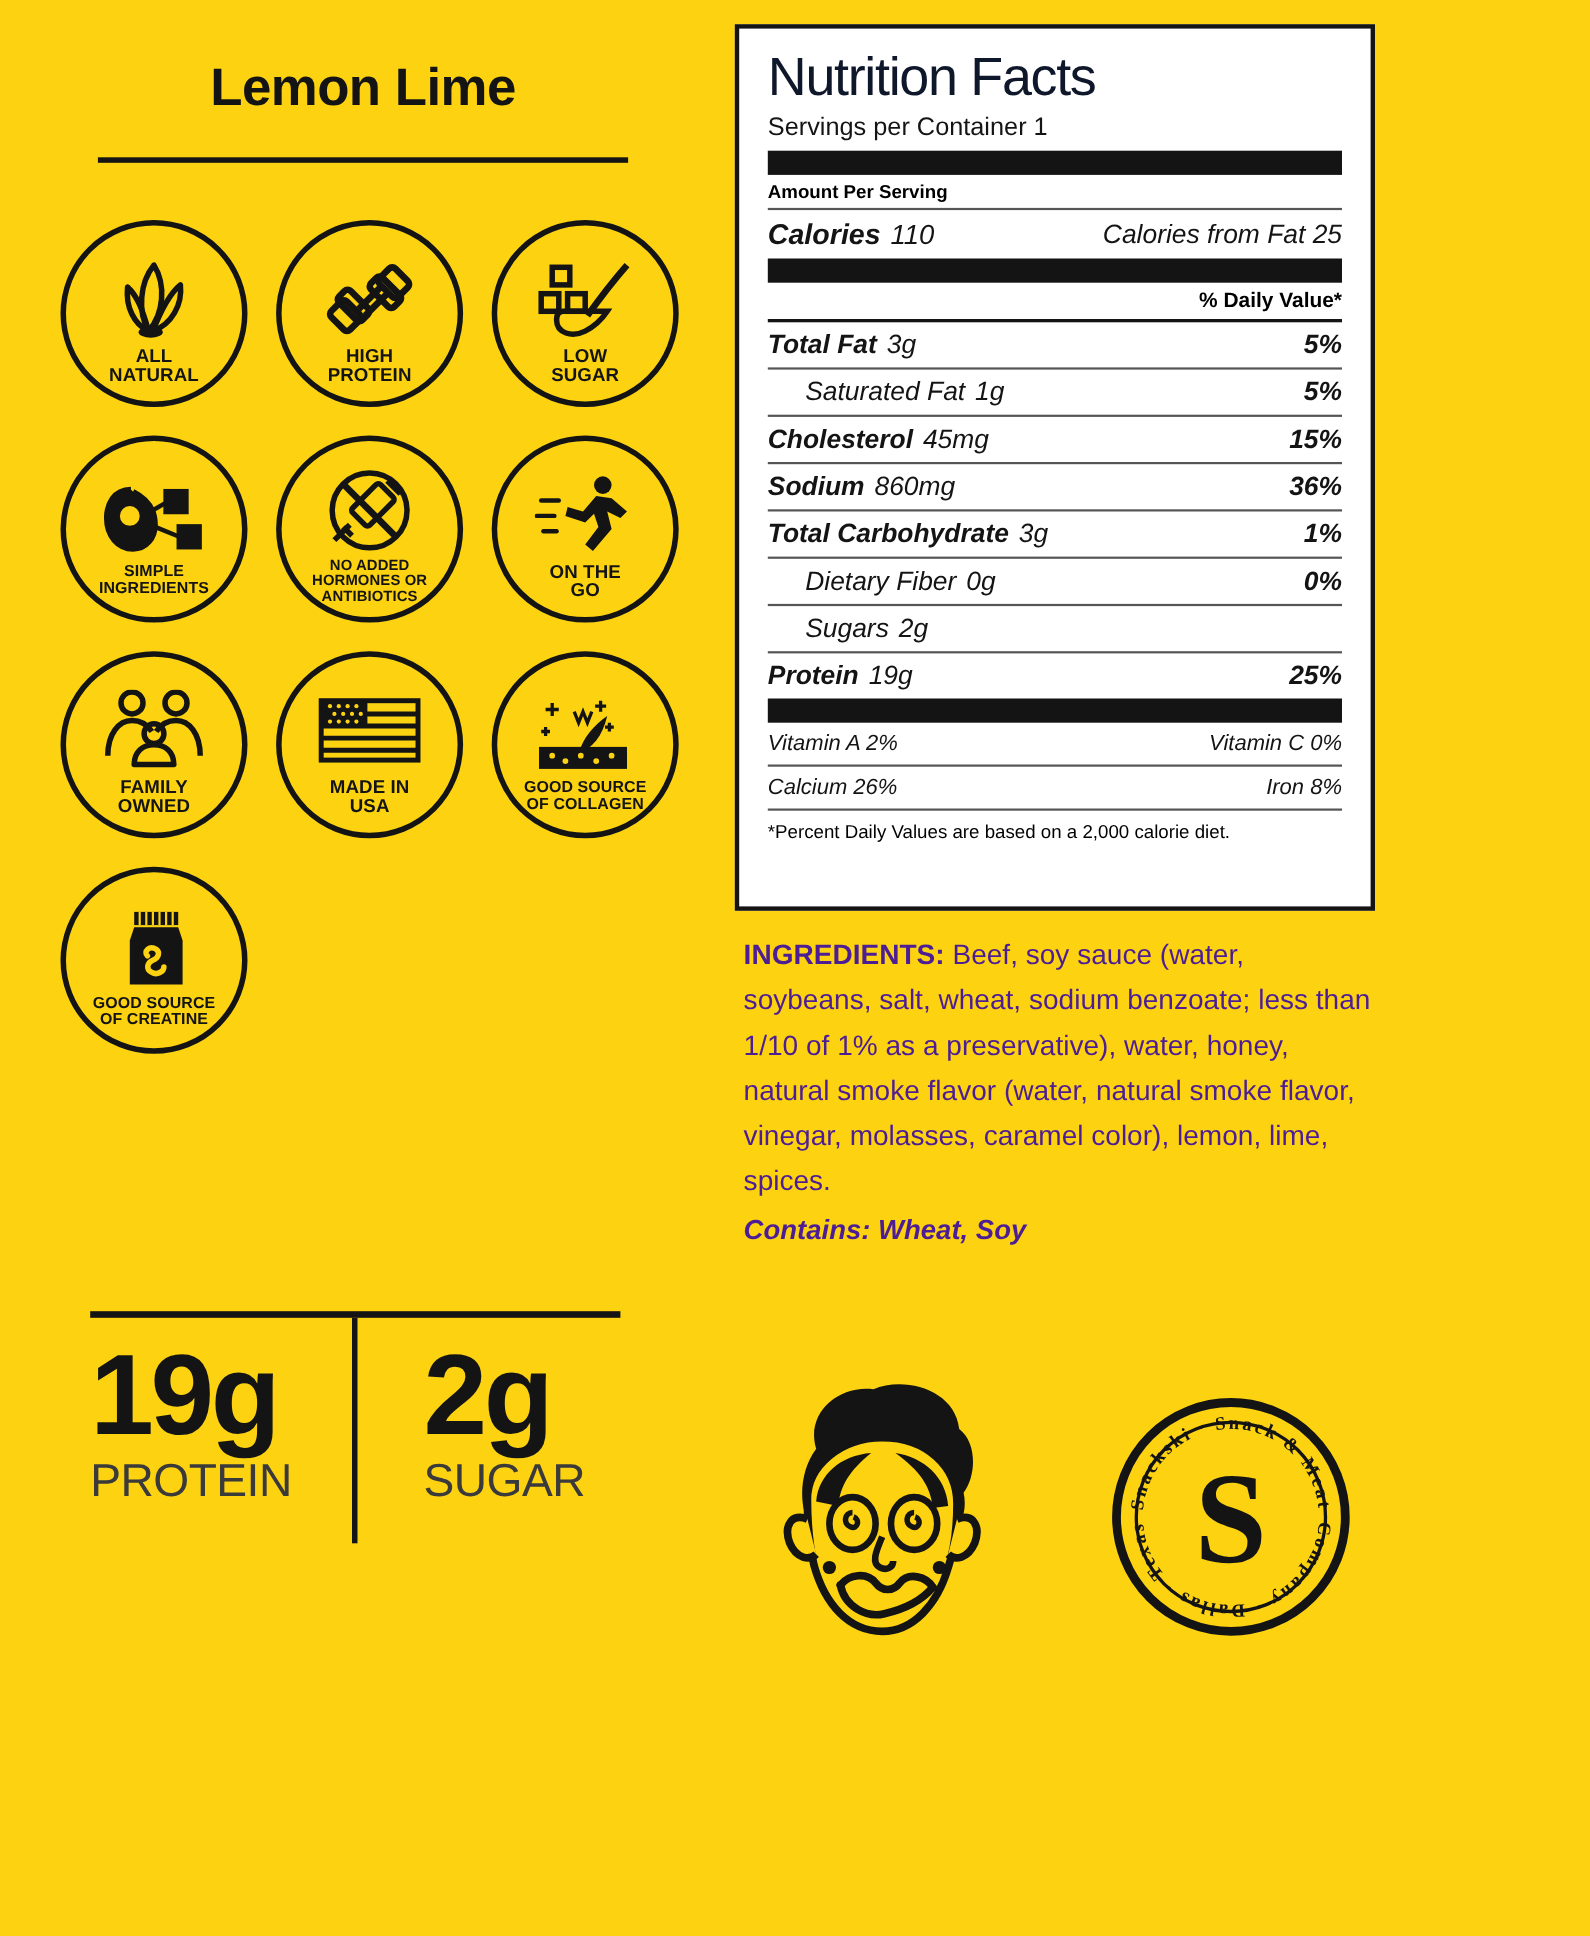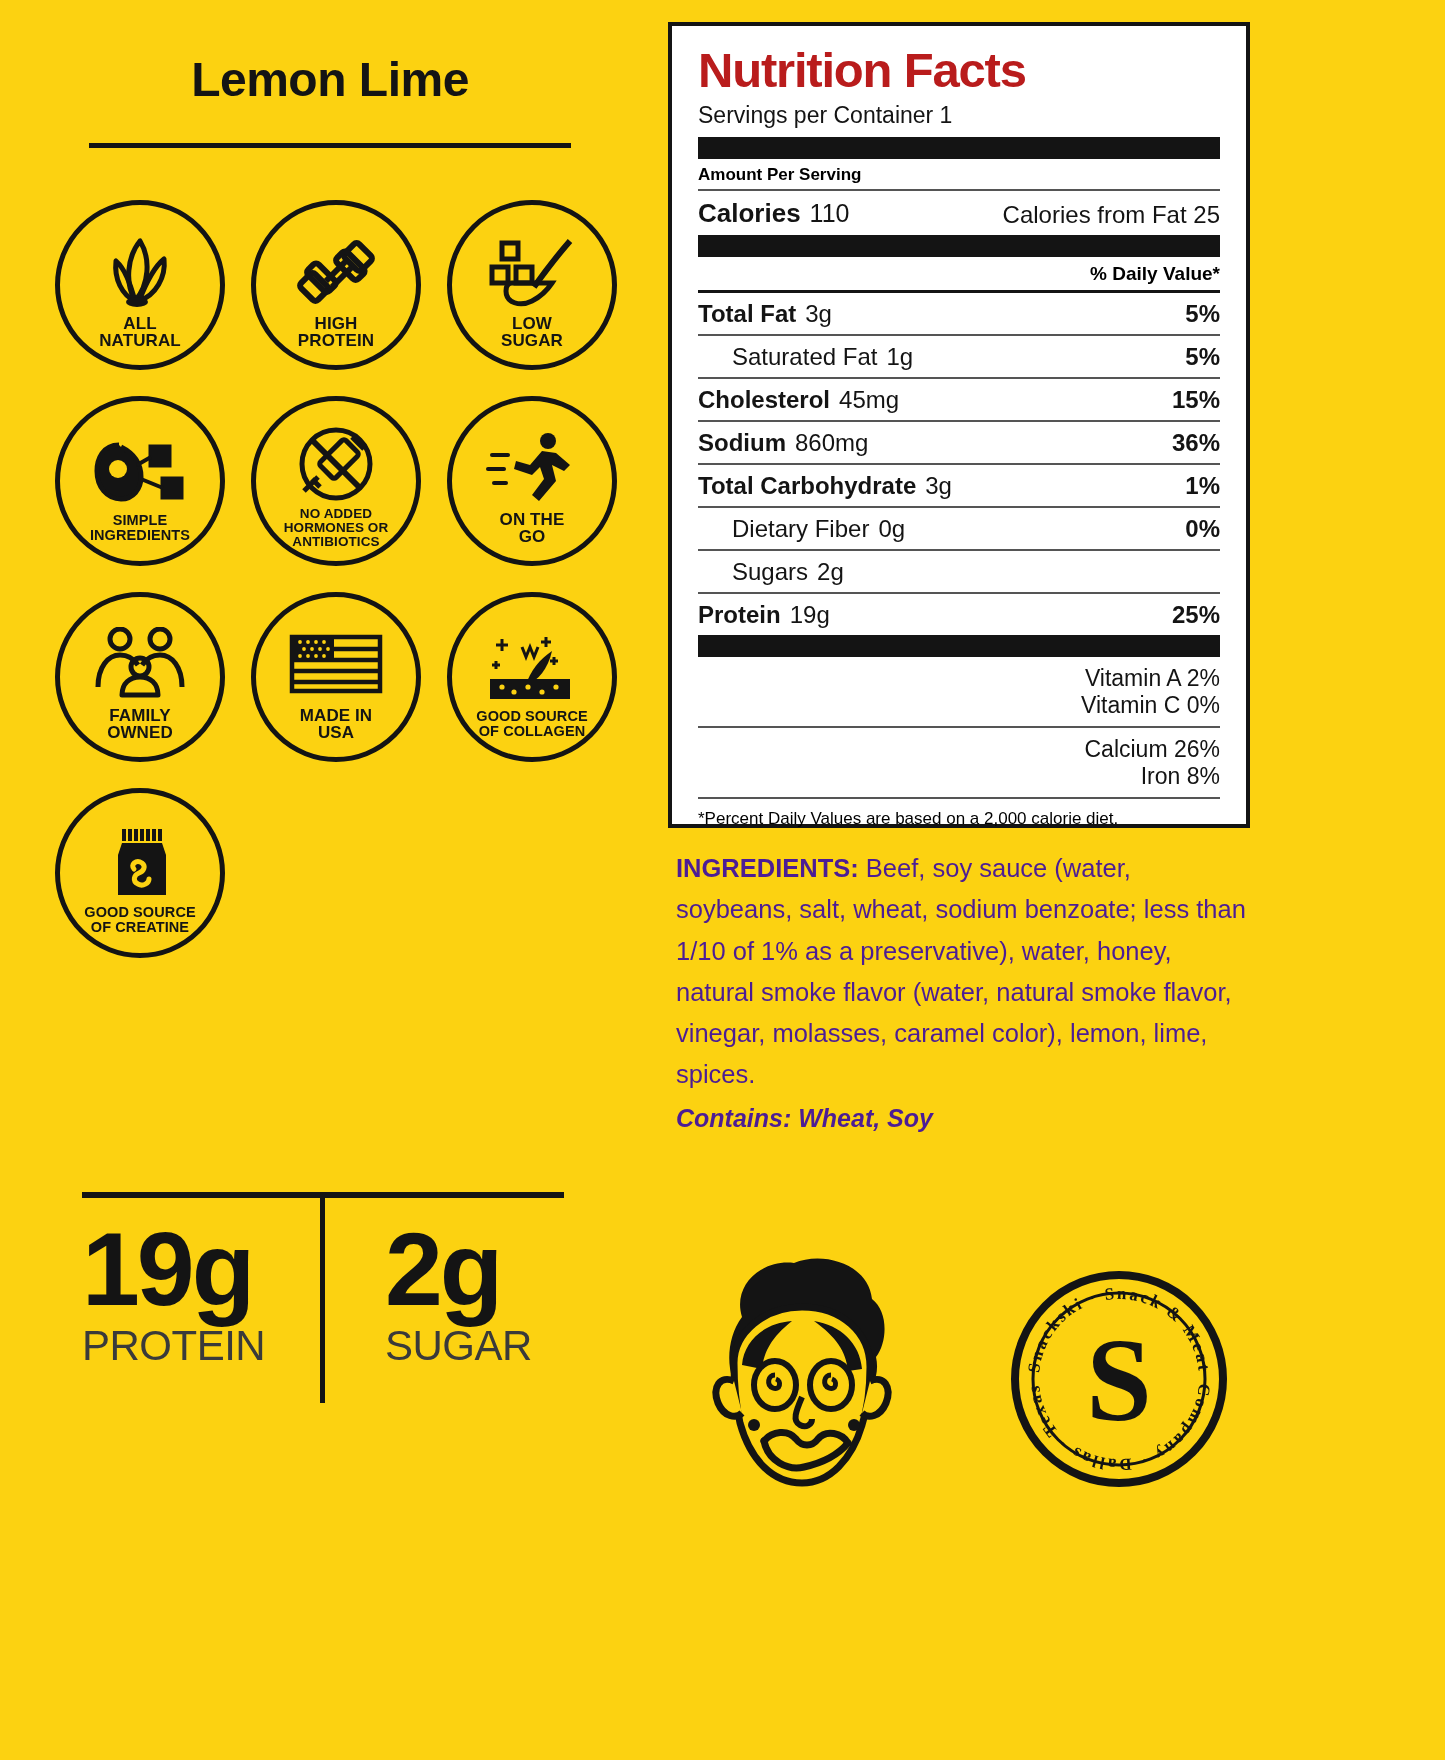--- a/index.html
+++ b/index.html
@@ -66,44 +66,44 @@
 
   
   .nf-wrap {
     position: absolute; left: 668px; top: 22px;
     width: 582px; height: 806px;
     background: #ffffff;
     border: 4px solid #141414;
     padding: 20px 26px 14px 26px;
   }
   .nf-title {
-    font-size: 49px; font-weight: 700; letter-spacing: -1.2px;
-    color: #b91c1c; line-height: 1.02; margin-bottom: 4px;
+    font-size: 49px; font-weight: 400; letter-spacing: -1.2px;
+    color: #0f172a; line-height: 1.02; margin-bottom: 4px;
   }
   .nf-sub { font-size: 23px; color: #141414; line-height: 1.32; }
   .bar-thick { height: 22px; background: #141414; margin: 7px 0 0 0; }
   .bar-med { height: 22px; background: #141414; margin: 0; }
   .rule-thin { height: 2px; background: #555; }
   .rule-mid { height: 3px; background: #141414; }
 
   .nf-aps { font-size: 17px; font-weight: 700; padding: 6px 0 4px 0; }
   .row {
-    display: flex; justify-content: space-between; align-items: flex-end;
+    display: flex; justify-content: space-between; align-items: center;
     padding: 7px 0 6px 0;
-    font-size: 24px; color: #141414;
+    font-size: 24px; color: #141414; font-style: italic;
   }
   .row .lbl { display: flex; align-items: baseline; gap: 9px; }
   .row .lbl b { font-weight: 700; }
   .row .pct { font-weight: 700; font-size: 24px; }
   .row.indent .lbl { padding-left: 34px; }
   .dv-head { text-align: right; font-size: 19px; font-weight: 700; padding: 6px 0 5px 0; }
   .row.cal { font-size: 25px; }
   .row.cal .lbl b { font-size: 26px; }
   .row.cal .right { font-size: 24px; }
-  .row.vit { font-size: 23px; padding: 8px 0 7px 0; flex-direction: column; }
+  .row.vit { font-size: 20px; padding: 8px 0 7px 0; }
   .footnote { font-size: 17px; padding-top: 9px; line-height: 1.3; }
 
   
   .ing {
     position: absolute; left: 676px; top: 848px; width: 575px;
     font-size: 25.5px; line-height: 1.62; color: #4c1d95;
     font-family: "Liberation Sans", sans-serif;
   }
   .ing b { font-weight: 700; }
   .contains { font-weight: 700; font-style: italic; margin-top: 2px; font-size: 25px; }

